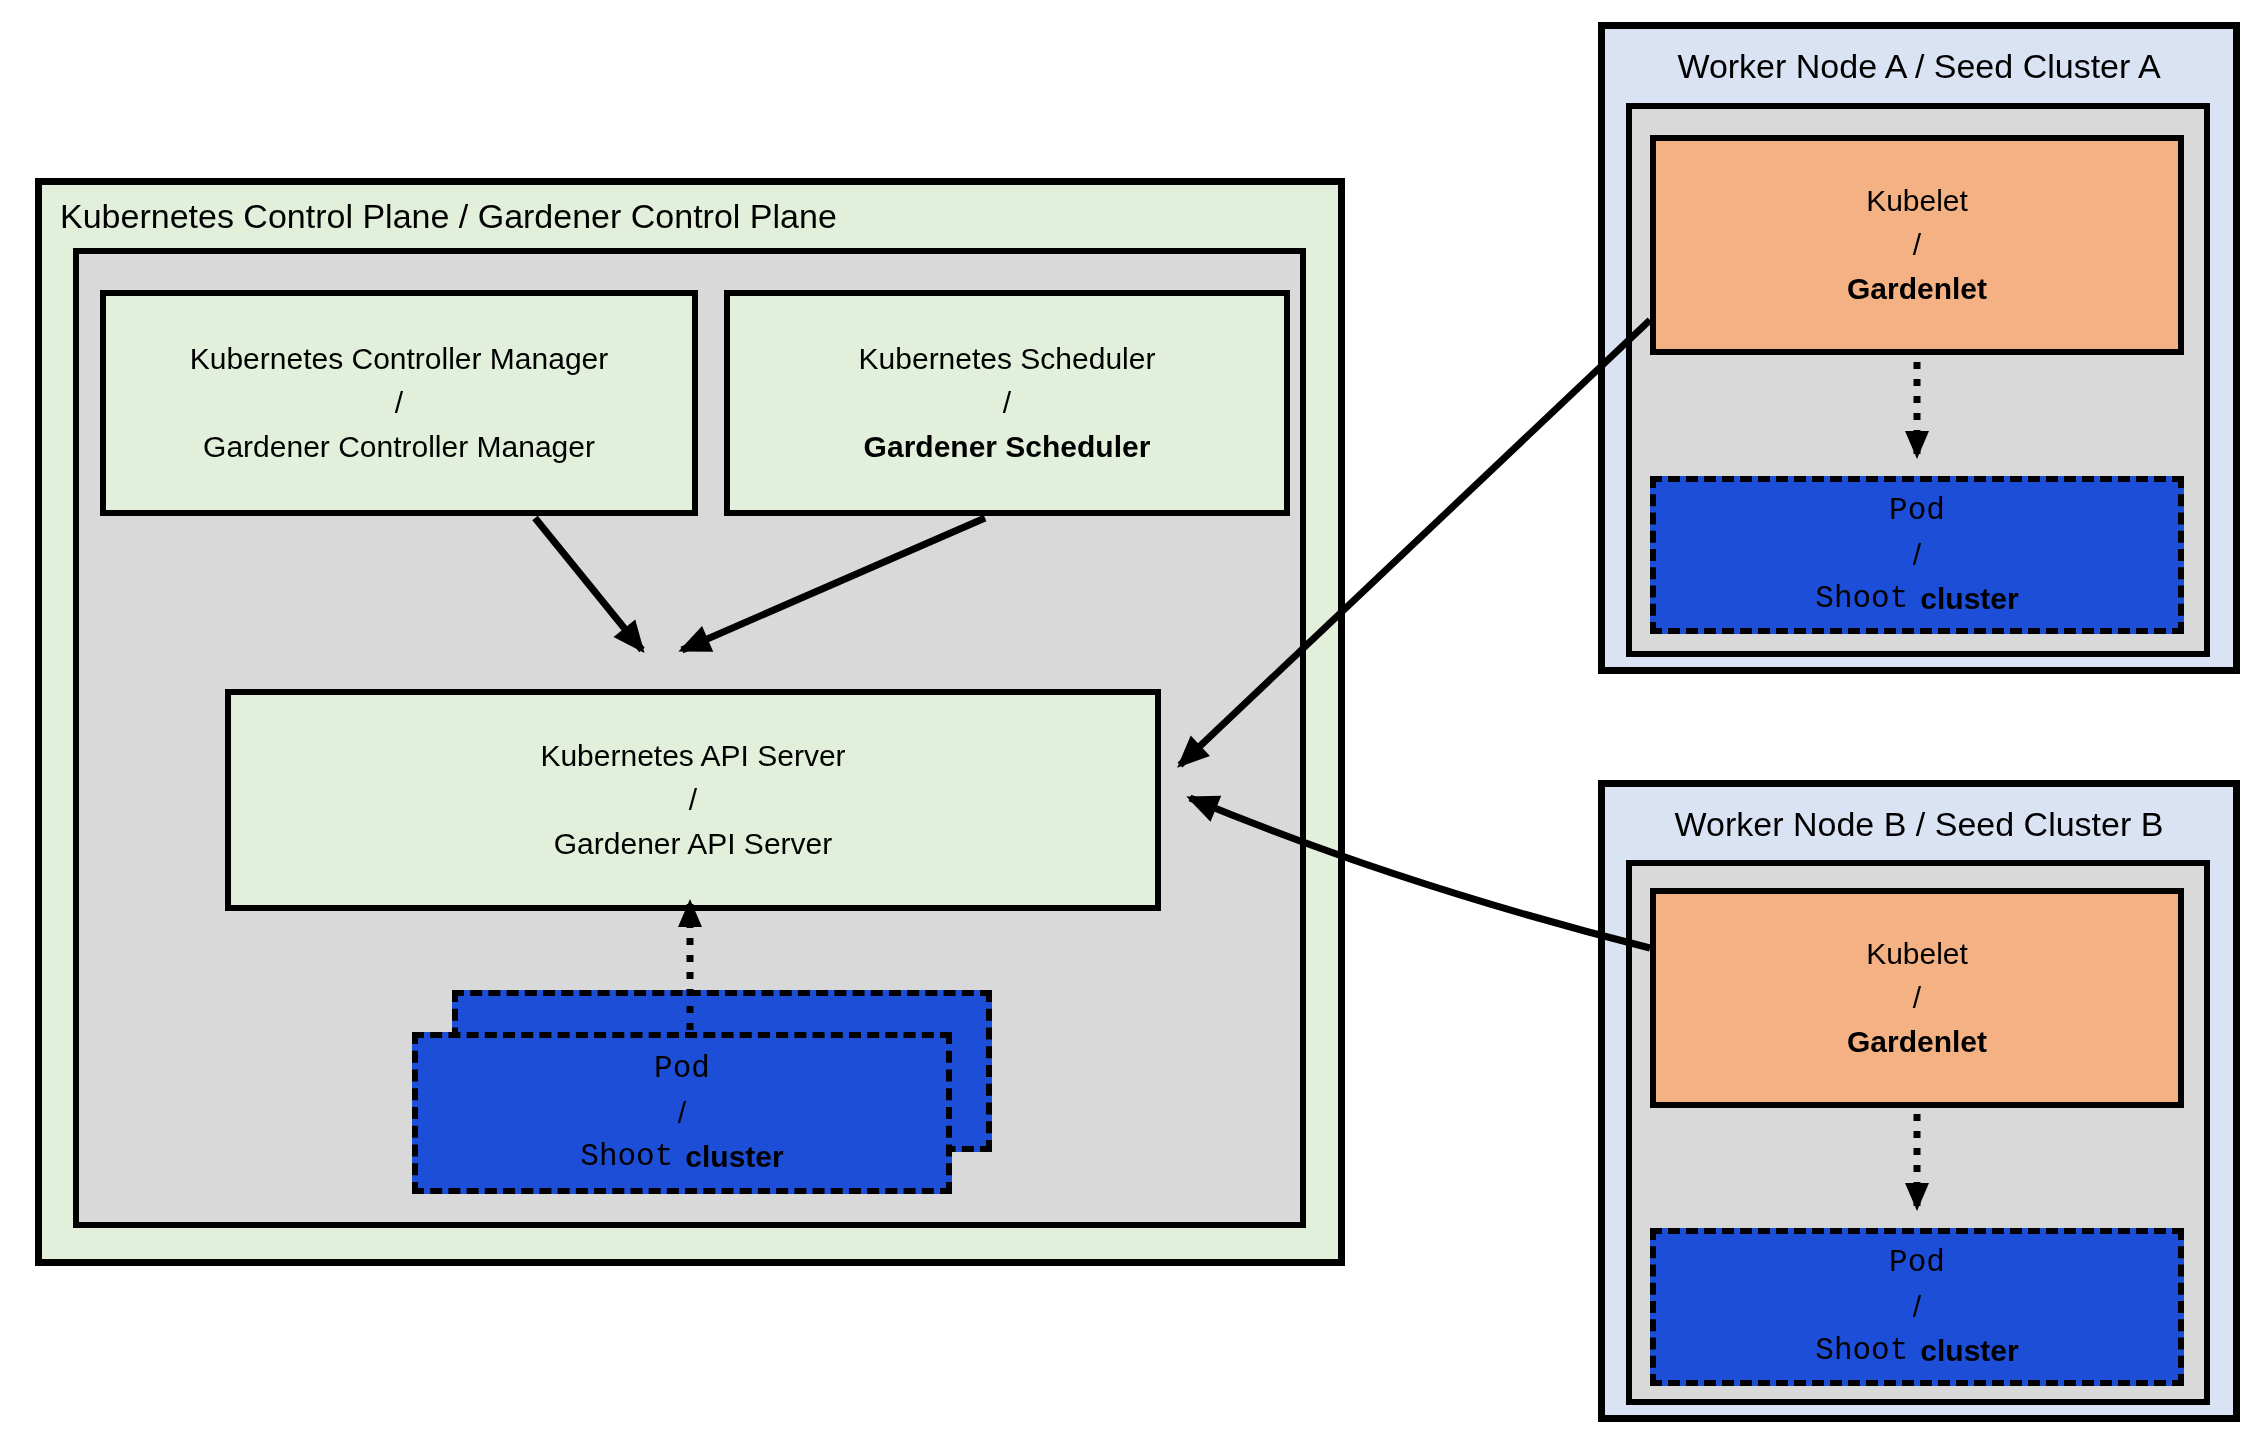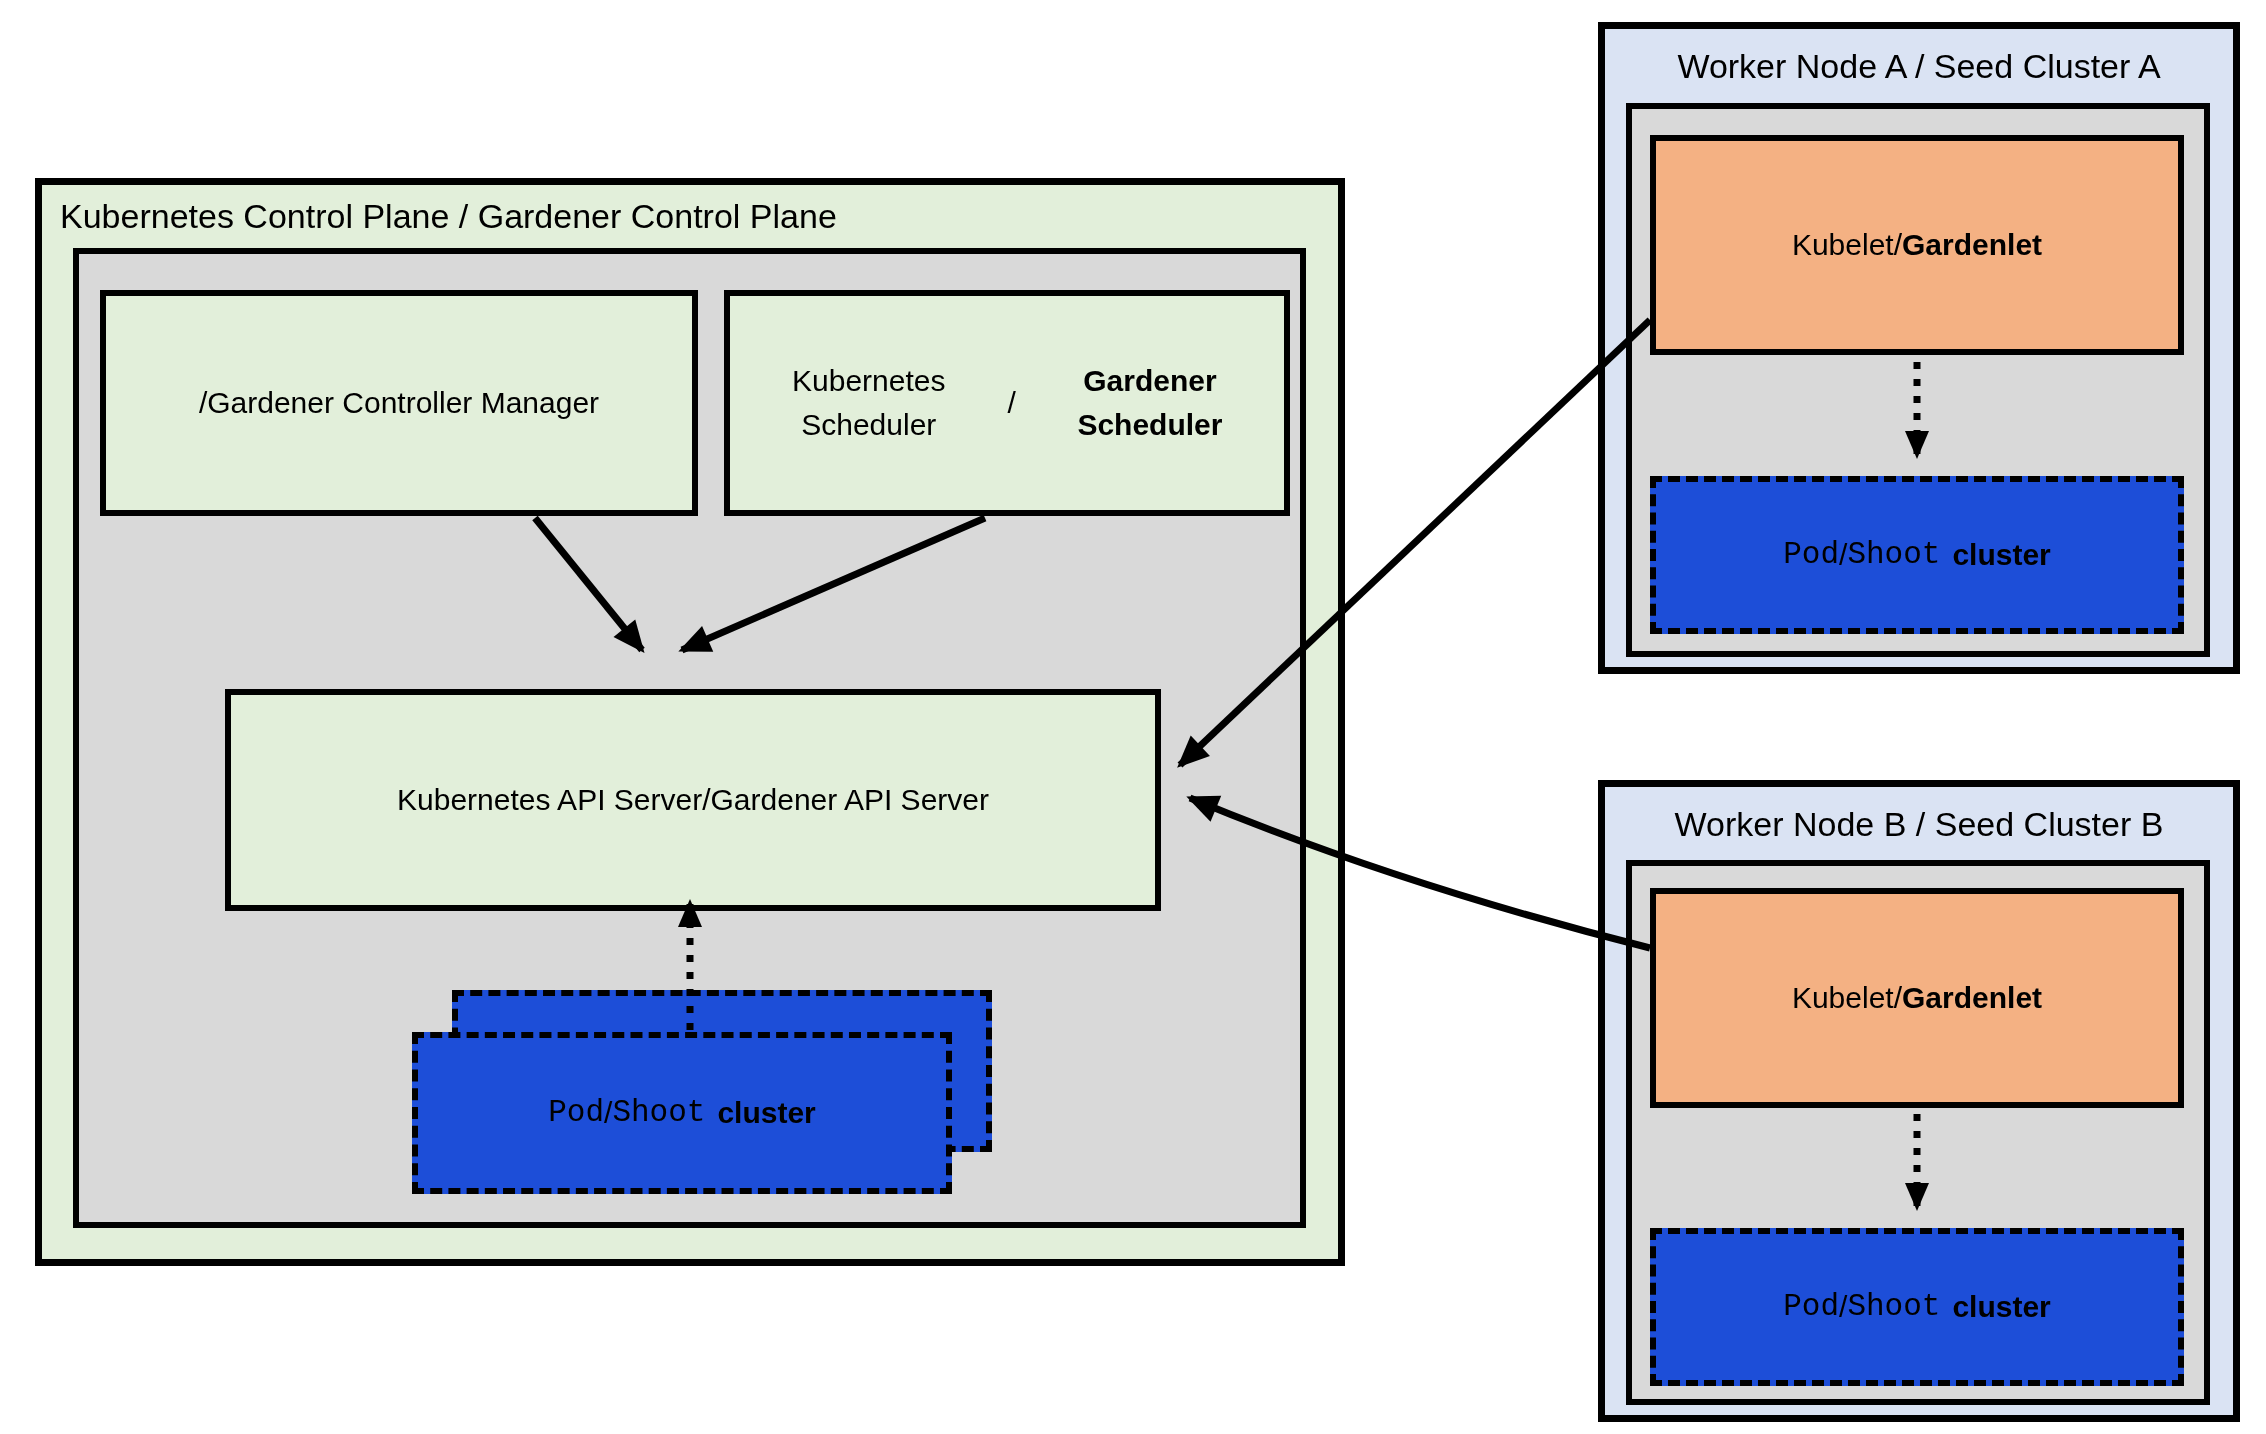--- a/index.html
+++ b/index.html
@@ -13,21 +13,21 @@
   }
   .abs{position:absolute;box-sizing:border-box;}
   .box{border:7px solid #000;}
   .thin{border-width:6px;}
   .green{background:#e2efda;}
   .gray{background:#d9d9d9;}
   .blue{background:#dae3f3;}
   .orange{background:#f4b183;}
   .dashedbox{border:6px dashed #000;background:#1d4ed8;}
   .label{
-    display:flex;align-items:center;justify-content:center;
+    display:flex;flex-direction:column;align-items:center;justify-content:center;
     text-align:center;font-size:30px;line-height:44px;height:100%;
   }
   .bold{font-weight:700;}
   .mono{font-family:"Liberation Mono", monospace;font-size:31px;}
   .podline{display:flex;flex-direction:row;align-items:center;justify-content:center;}
   .podline .rest{font-weight:700;margin-left:0.4em;font-size:30px;}
   .cp-title{
     font-size:34px;display:flex;align-items:center;
     padding-left:18px;
   }
@@ -44,20 +44,21 @@
 <div id="canvas">
 
   <div class="abs box green" style="left:35px;top:178px;width:1310px;height:1088px;">
     <div class="cp-title" style="height:62px;">Kubernetes Control Plane / Gardener Control Plane</div>
   </div>
 
   <div class="abs box thin gray" style="left:73px;top:248px;width:1233px;height:980px;"></div>
 
   <div class="abs box thin green" style="left:100px;top:290px;width:598px;height:226px;">
     <div class="label">
+      <span>Kubernetes Controller Manager</span>
       <span>/</span>
       <span>Gardener Controller Manager</span>
     </div>
   </div>
 
   <div class="abs box thin green" style="left:724px;top:290px;width:566px;height:226px;">
     <div class="label">
       <span>Kubernetes Scheduler</span>
       <span>/</span>
       <span class="bold">Gardener Scheduler</span>

